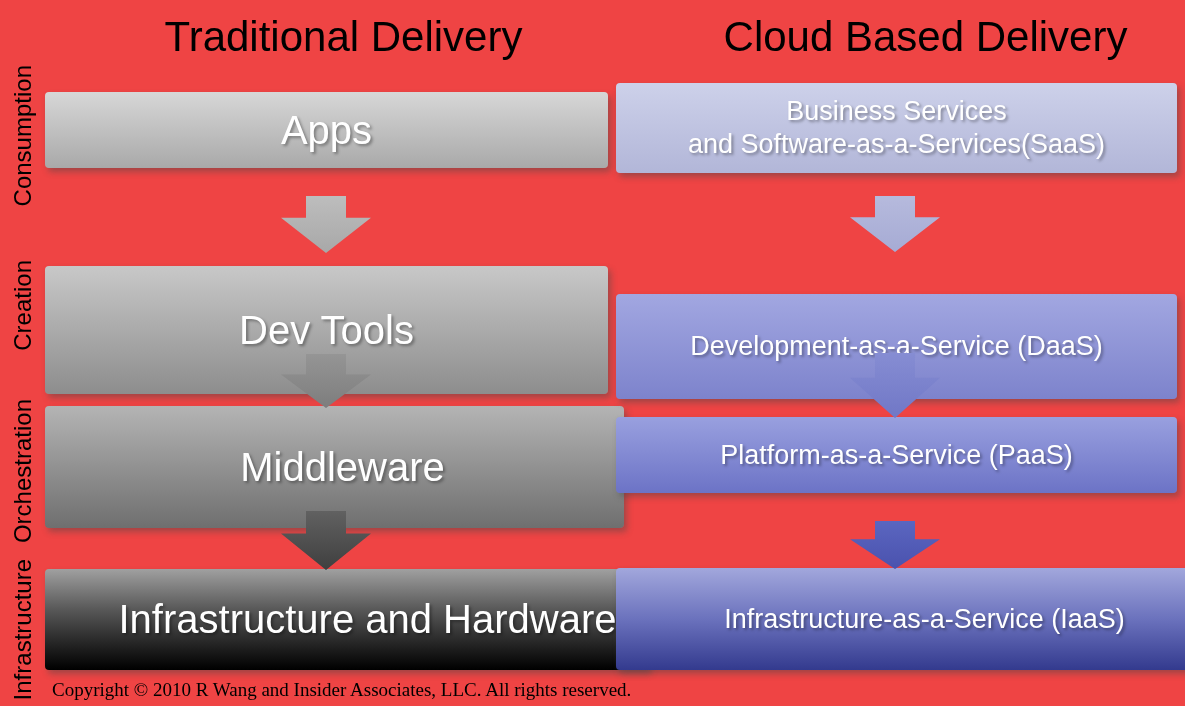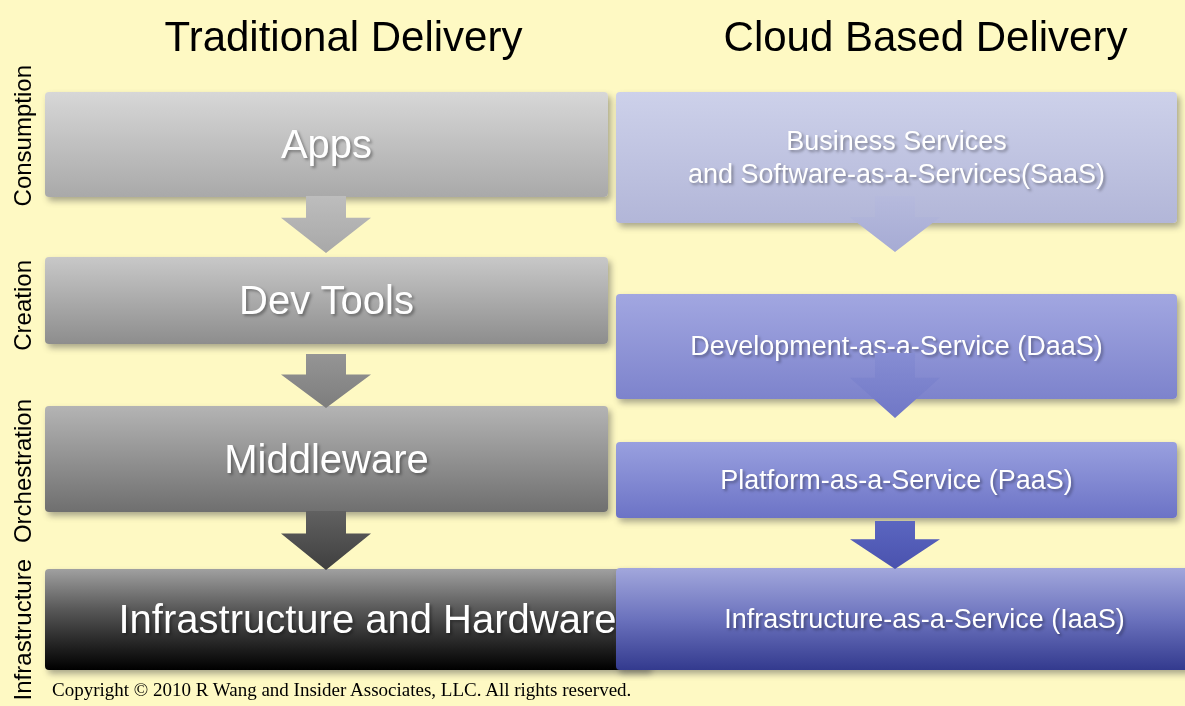--- a/index.html
+++ b/index.html
@@ -5,21 +5,21 @@
   html, body {
     margin: 0;
     padding: 0;
     background: #ffffff;
     font-family: "Liberation Sans", sans-serif;
   }
   .canvas {
     position: relative;
     width: 1185px;
     height: 706px;
-    background: #fef9c3;
+    background: #ef4444;
     overflow: hidden;
   }
   .col-title {
     position: absolute;
     top: 13px;
     text-align: center;
     font-size: 42px;
     color: #000000;
     letter-spacing: 0px;
     white-space: nowrap;
@@ -57,27 +57,27 @@
     text-shadow: 2px 2px 3px rgba(0,0,0,0.35);
     white-space: pre-line;
     line-height: 1.22;
   }
   .box.left-box  { left: 45px;  width: 563px; }
   .box.right-box { left: 616px; width: 561px; }
   .box.left-box  .box-label { font-size: 40px; }
   .box.right-box .box-label { font-size: 27px; }
 
   
-  .lb1 { top: 92px;  height: 105px; }
-  .lb2 { top: 257px; height: 87px; }
-  .lb3 { top: 406px; height: 106px; }
+  .lb1 { top: 92px;  height: 76px; }
+  .lb2 { top: 266px; height: 128px; }
+  .lb3 { top: 406px; height: 122px; padding-left: 16px; }
   .lb4 { top: 569px; height: 101px; }
-  .rb1 { top: 92px;  height: 131px; }
+  .rb1 { top: 83px;  height: 90px; }
   .rb2 { top: 250px; height: 105px; }
-  .rb3 { top: 442px; height: 76px; }
+  .rb3 { top: 417px; height: 76px; }
   .rb4 { top: 568px; height: 102px; padding-left: 28px; }
 
   .arrow {
     position: absolute;
     width: 90px;
     clip-path: polygon(27.8% 0, 72.2% 0, 72.2% 38%, 100% 38%, 50% 100%, 0% 38%, 27.8% 38%);
     filter: drop-shadow(3px 3px 3px rgba(0,0,0,0.30));
   }
   .arrow.left-col  { left: 281px; }
   .arrow.right-col { left: 850px; }

